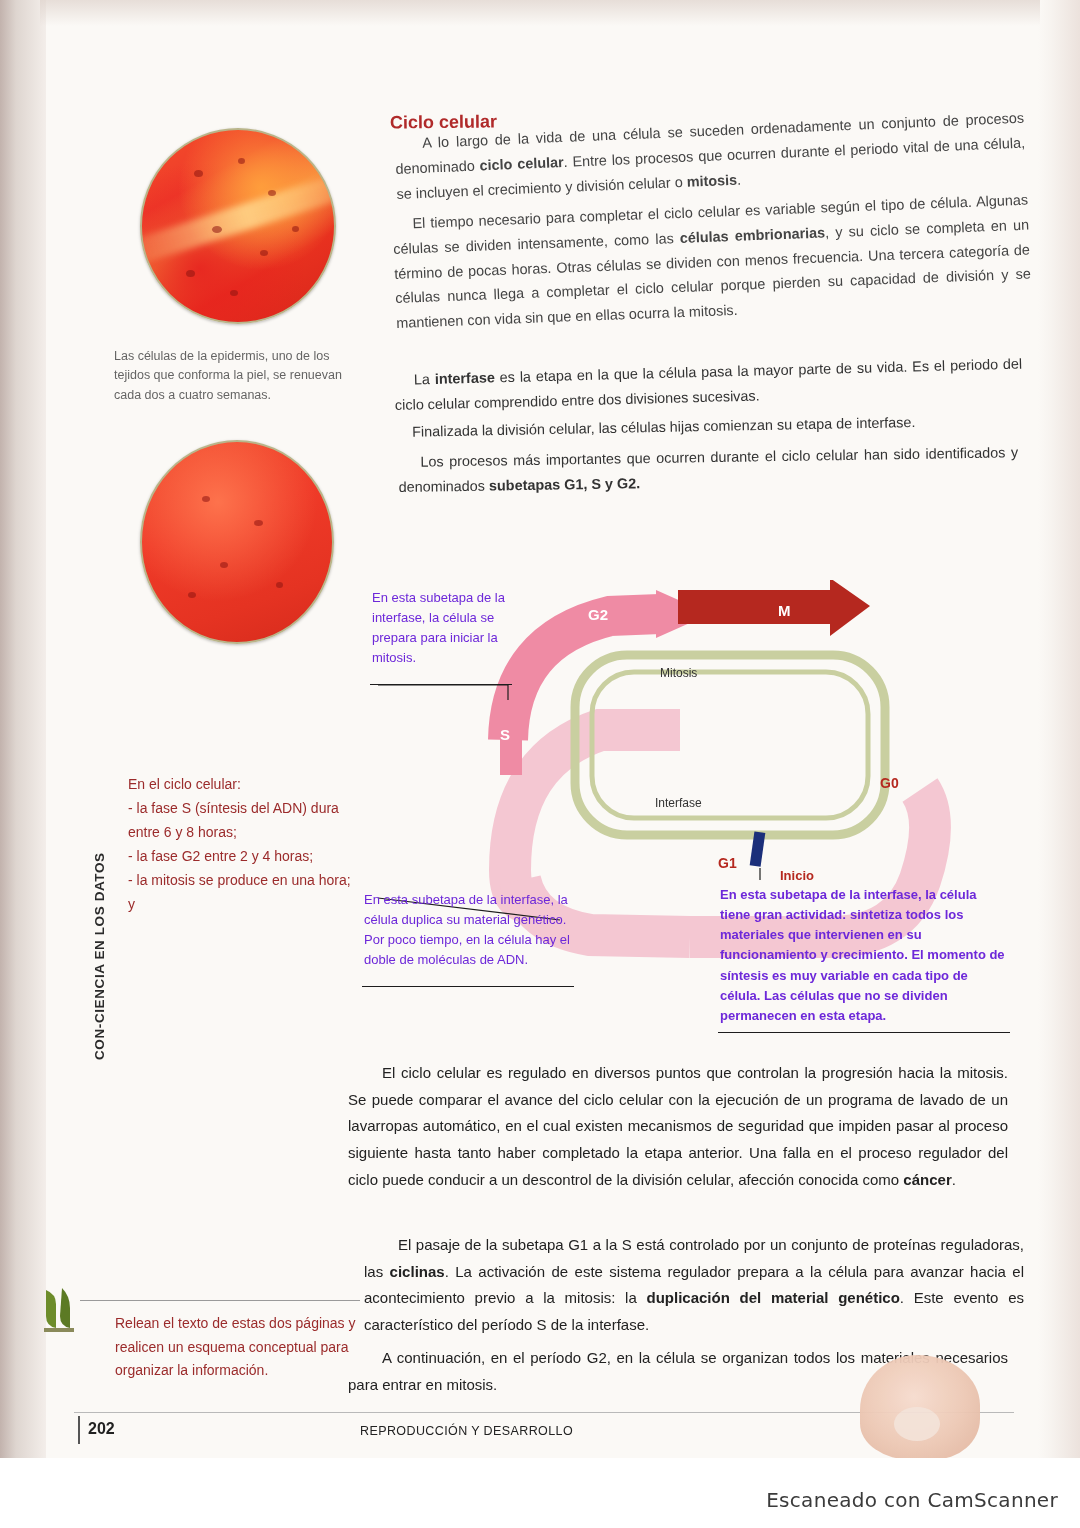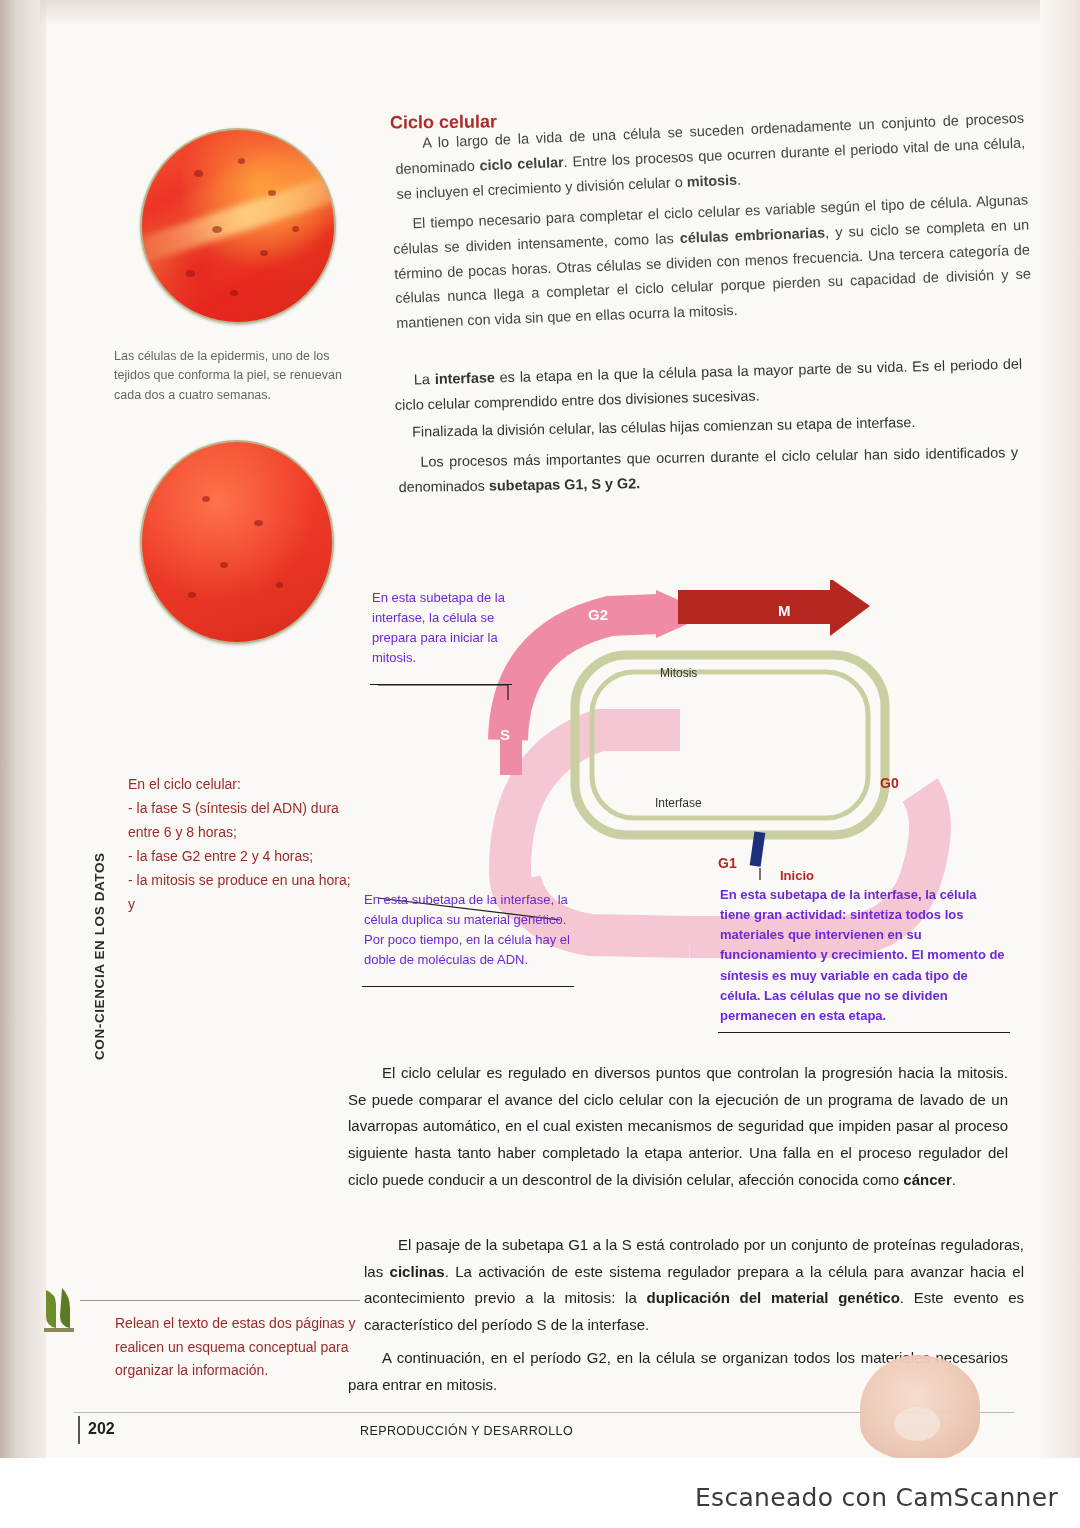--- a/index.html
+++ b/index.html
@@ -44,21 +44,21 @@
   #paper-shadow-top {
     position: absolute;
     left: 40px; top: 0; right: 40px; height: 26px;
     background: linear-gradient(180deg, #ded2cb 0%, rgba(251,249,246,0) 100%);
     opacity: .7;
   }
   #camscanner {
     position: absolute;
     right: 22px;
     bottom: 16px;
-    font-size: 25px;
+    font-size: 20px;
     color: #3b3b3b;
     letter-spacing: .3px;
     font-family: "DejaVu Sans", sans-serif;
   }
   
   #finger {
     position: absolute;
     right: 100px;
     bottom: 68px;
     width: 120px;

